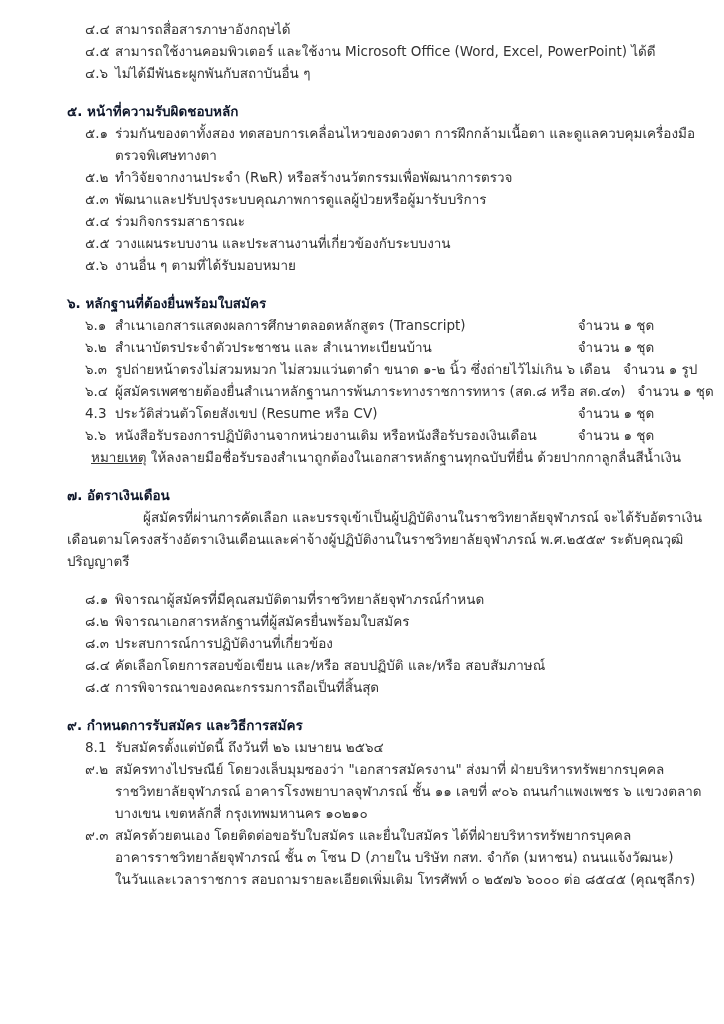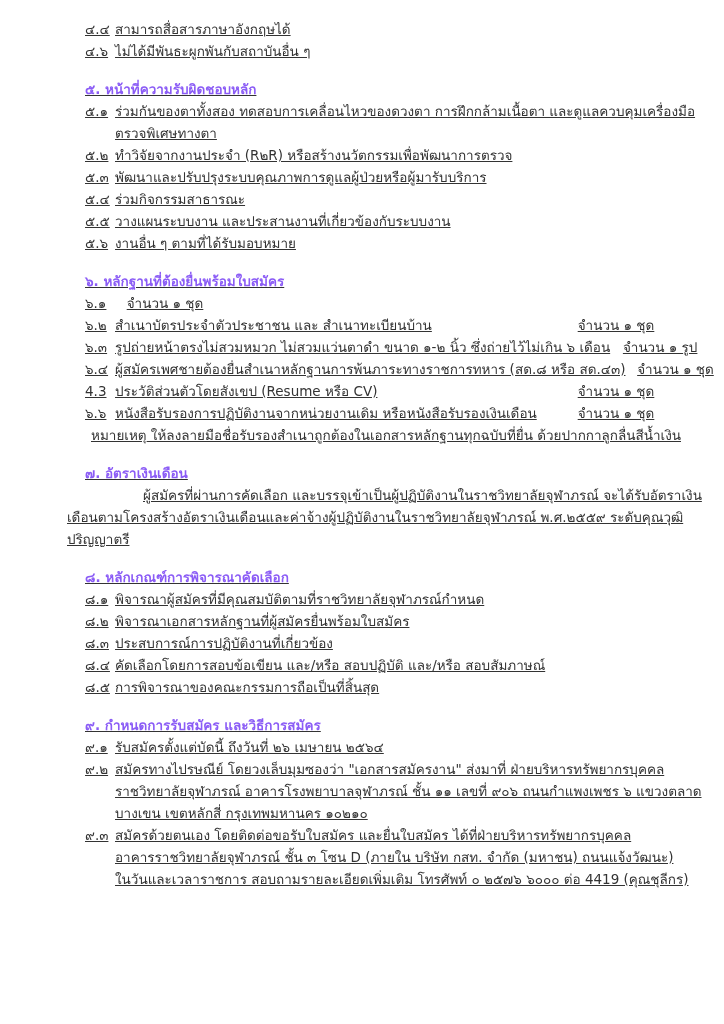--- a/index.html
+++ b/index.html
@@ -14,27 +14,25 @@
     font-family: "DejaVu Sans", "Liberation Sans", sans-serif;
     color: #333333;
     font-size: 13.5px;
     line-height: 22px;
   }
   .page {
     box-sizing: border-box;
     width: 724px;
     height: 1024px;
     padding: 18px 58px 0 67px;
-    text-decoration: underline;
   }
   .sec { margin-top: 16px; }
   .sec-title {
     font-weight: bold;
-    color: #8b5cf6;
-    margin-left: 18px;
+    color: #0f172a;
     white-space: nowrap;
   }
   .item {
     display: flex;
     margin-left: 18px;
     align-items: flex-start;
   }
   .item .num {
     flex: 0 0 30px;
     white-space: nowrap;
@@ -51,20 +49,24 @@
 </style>
 </head>
 <body>
 
 <div class="page">
 
   <div>
     <div class="item">
       <span class="num">๔.๔</span>
       <span class="body line">สามารถสื่อสารภาษาอังกฤษได้</span>
+    </div>
+    <div class="item">
+      <span class="num">๔.๕</span>
+      <span class="body line">สามารถใช้งานคอมพิวเตอร์ และใช้งาน Microsoft Office (Word, Excel, PowerPoint) ได้ดี</span>
     </div>
     <div class="item">
       <span class="num">๔.๖</span>
       <span class="body line">ไม่ได้มีพันธะผูกพันกับสถาบันอื่น ๆ</span>
     </div>
   </div>
 
   <div class="sec">
     <div class="sec-title">๕. หน้าที่ความรับผิดชอบหลัก</div>
     <div class="item">
@@ -94,20 +96,21 @@
       <span class="num">๕.๖</span>
       <span class="body line">งานอื่น ๆ ตามที่ได้รับมอบหมาย</span>
     </div>
   </div>
 
   <div class="sec">
     <div class="sec-title">๖. หลักฐานที่ต้องยื่นพร้อมใบสมัคร</div>
 
     <div class="item doc-row">
       <span class="num">๖.๑</span>
+      <span class="txt">สำเนาเอกสารแสดงผลการศึกษาตลอดหลักสูตร (Transcript)</span>
       <span class="qty">จำนวน ๑ ชุด</span>
     </div>
     <div class="item doc-row">
       <span class="num">๖.๒</span>
       <span class="txt">สำเนาบัตรประจำตัวประชาชน และ สำเนาทะเบียนบ้าน</span>
       <span class="qty">จำนวน ๑ ชุด</span>
     </div>
     <div class="item doc-row">
       <span class="num">๖.๓</span>
       <span class="txt">รูปถ่ายหน้าตรงไม่สวมหมวก ไม่สวมแว่นตาดำ ขนาด ๑-๒ นิ้ว ซึ่งถ่ายไว้ไม่เกิน ๖ เดือน</span>
@@ -137,21 +140,20 @@
   <div class="sec">
     <div class="sec-title">๗. อัตราเงินเดือน</div>
     <div class="para">
       <div class="pline indent">ผู้สมัครที่ผ่านการคัดเลือก และบรรจุเข้าเป็นผู้ปฏิบัติงานในราชวิทยาลัยจุฬาภรณ์ จะได้รับอัตราเงิน</div>
       <div class="pline">เดือนตามโครงสร้างอัตราเงินเดือนและค่าจ้างผู้ปฏิบัติงานในราชวิทยาลัยจุฬาภรณ์   พ.ศ.๒๕๕๙   ระดับคุณวุฒิ</div>
       <div class="pline">ปริญญาตรี</div>
     </div>
   </div>
 
   <div class="sec">
-    <div class="sec-title">๘. หลักเกณฑ์การพิจารณาคัดเลือก</div>
     <div class="item">
       <span class="num">๘.๑</span>
       <span class="body line">พิจารณาผู้สมัครที่มีคุณสมบัติตามที่ราชวิทยาลัยจุฬาภรณ์กำหนด</span>
     </div>
     <div class="item">
       <span class="num">๘.๒</span>
       <span class="body line">พิจารณาเอกสารหลักฐานที่ผู้สมัครยื่นพร้อมใบสมัคร</span>
     </div>
     <div class="item">
       <span class="num">๘.๓</span>
@@ -163,34 +165,34 @@
     </div>
     <div class="item">
       <span class="num">๘.๕</span>
       <span class="body line">การพิจารณาของคณะกรรมการถือเป็นที่สิ้นสุด</span>
     </div>
   </div>
 
   <div class="sec">
     <div class="sec-title">๙. กำหนดการรับสมัคร และวิธีการสมัคร</div>
     <div class="item">
-      <span class="num">๙.๑</span>
+      <span class="num">8.1</span>
       <span class="body line">รับสมัครตั้งแต่บัดนี้ ถึงวันที่ ๒๖ เมษายน ๒๕๖๔</span>
     </div>
     <div class="item">
       <span class="num">๙.๒</span>
       <span class="body">
         <span class="line" style="display:block">สมัครทางไปรษณีย์ โดยวงเล็บมุมซองว่า "เอกสารสมัครงาน" ส่งมาที่ ฝ่ายบริหารทรัพยากรบุคคล</span>
         <span class="line" style="display:block">ราชวิทยาลัยจุฬาภรณ์ อาคารโรงพยาบาลจุฬาภรณ์ ชั้น ๑๑ เลขที่ ๙๐๖ ถนนกำแพงเพชร ๖ แขวงตลาด</span>
         <span class="line" style="display:block">บางเขน เขตหลักสี่ กรุงเทพมหานคร ๑๐๒๑๐</span>
       </span>
     </div>
     <div class="item">
       <span class="num">๙.๓</span>
       <span class="body">
         <span class="line" style="display:block">สมัครด้วยตนเอง โดยติดต่อขอรับใบสมัคร และยื่นใบสมัคร ได้ที่ฝ่ายบริหารทรัพยากรบุคคล</span>
         <span class="line" style="display:block">อาคารราชวิทยาลัยจุฬาภรณ์ ชั้น ๓ โซน D (ภายใน บริษัท กสท. จำกัด (มหาชน) ถนนแจ้งวัฒนะ)</span>
-        <span class="line" style="display:block">ในวันและเวลาราชการ สอบถามรายละเอียดเพิ่มเติม โทรศัพท์ ๐ ๒๕๗๖ ๖๐๐๐ ต่อ 4419 (คุณชุลีกร)</span>
+        <span class="line" style="display:block">ในวันและเวลาราชการ สอบถามรายละเอียดเพิ่มเติม โทรศัพท์ ๐ ๒๕๗๖ ๖๐๐๐ ต่อ ๘๕๔๕ (คุณชุลีกร)</span>
       </span>
     </div>
   </div>
 
 </div>
 
 </body></html>

